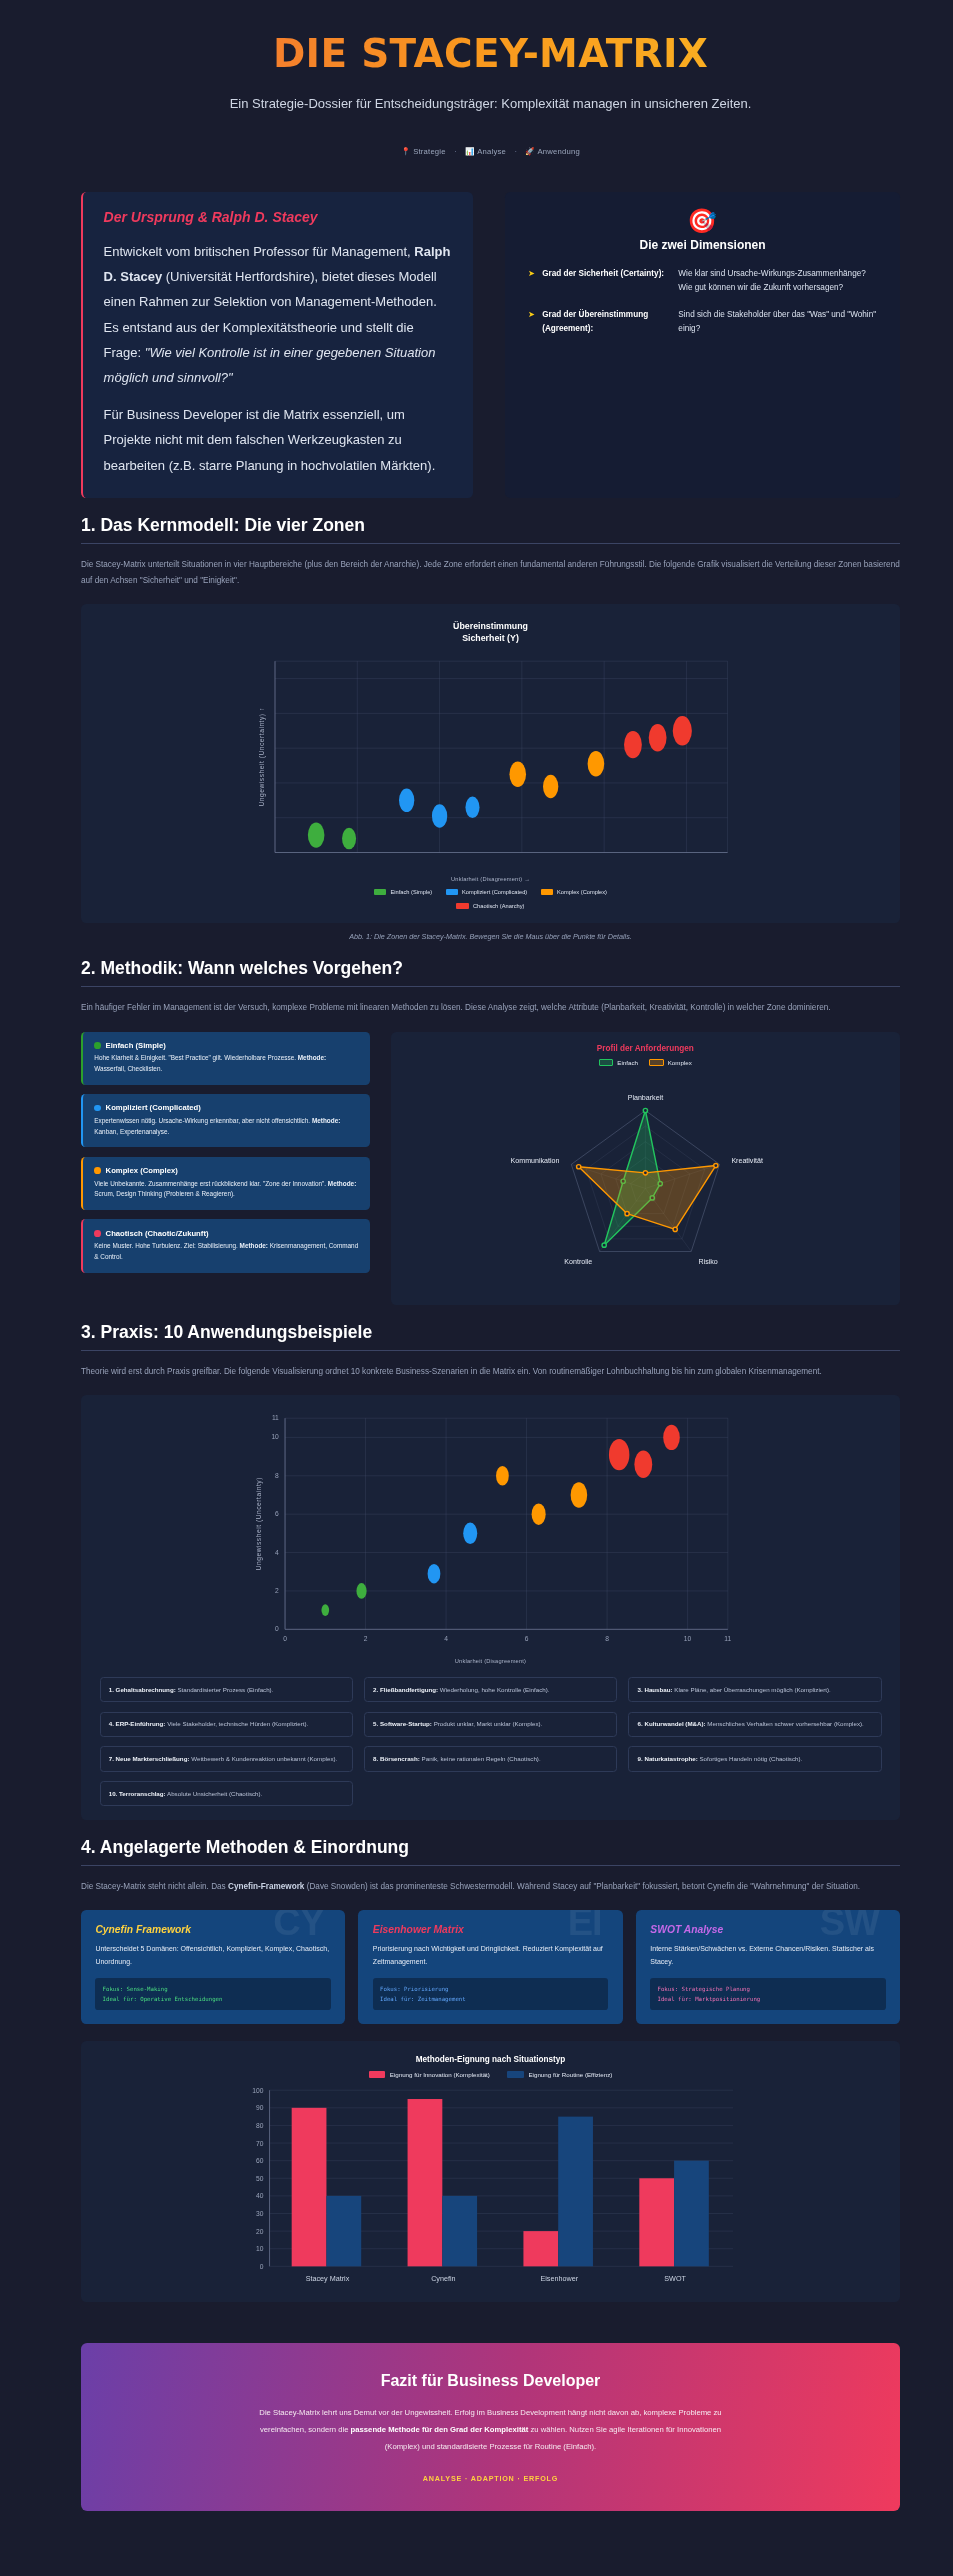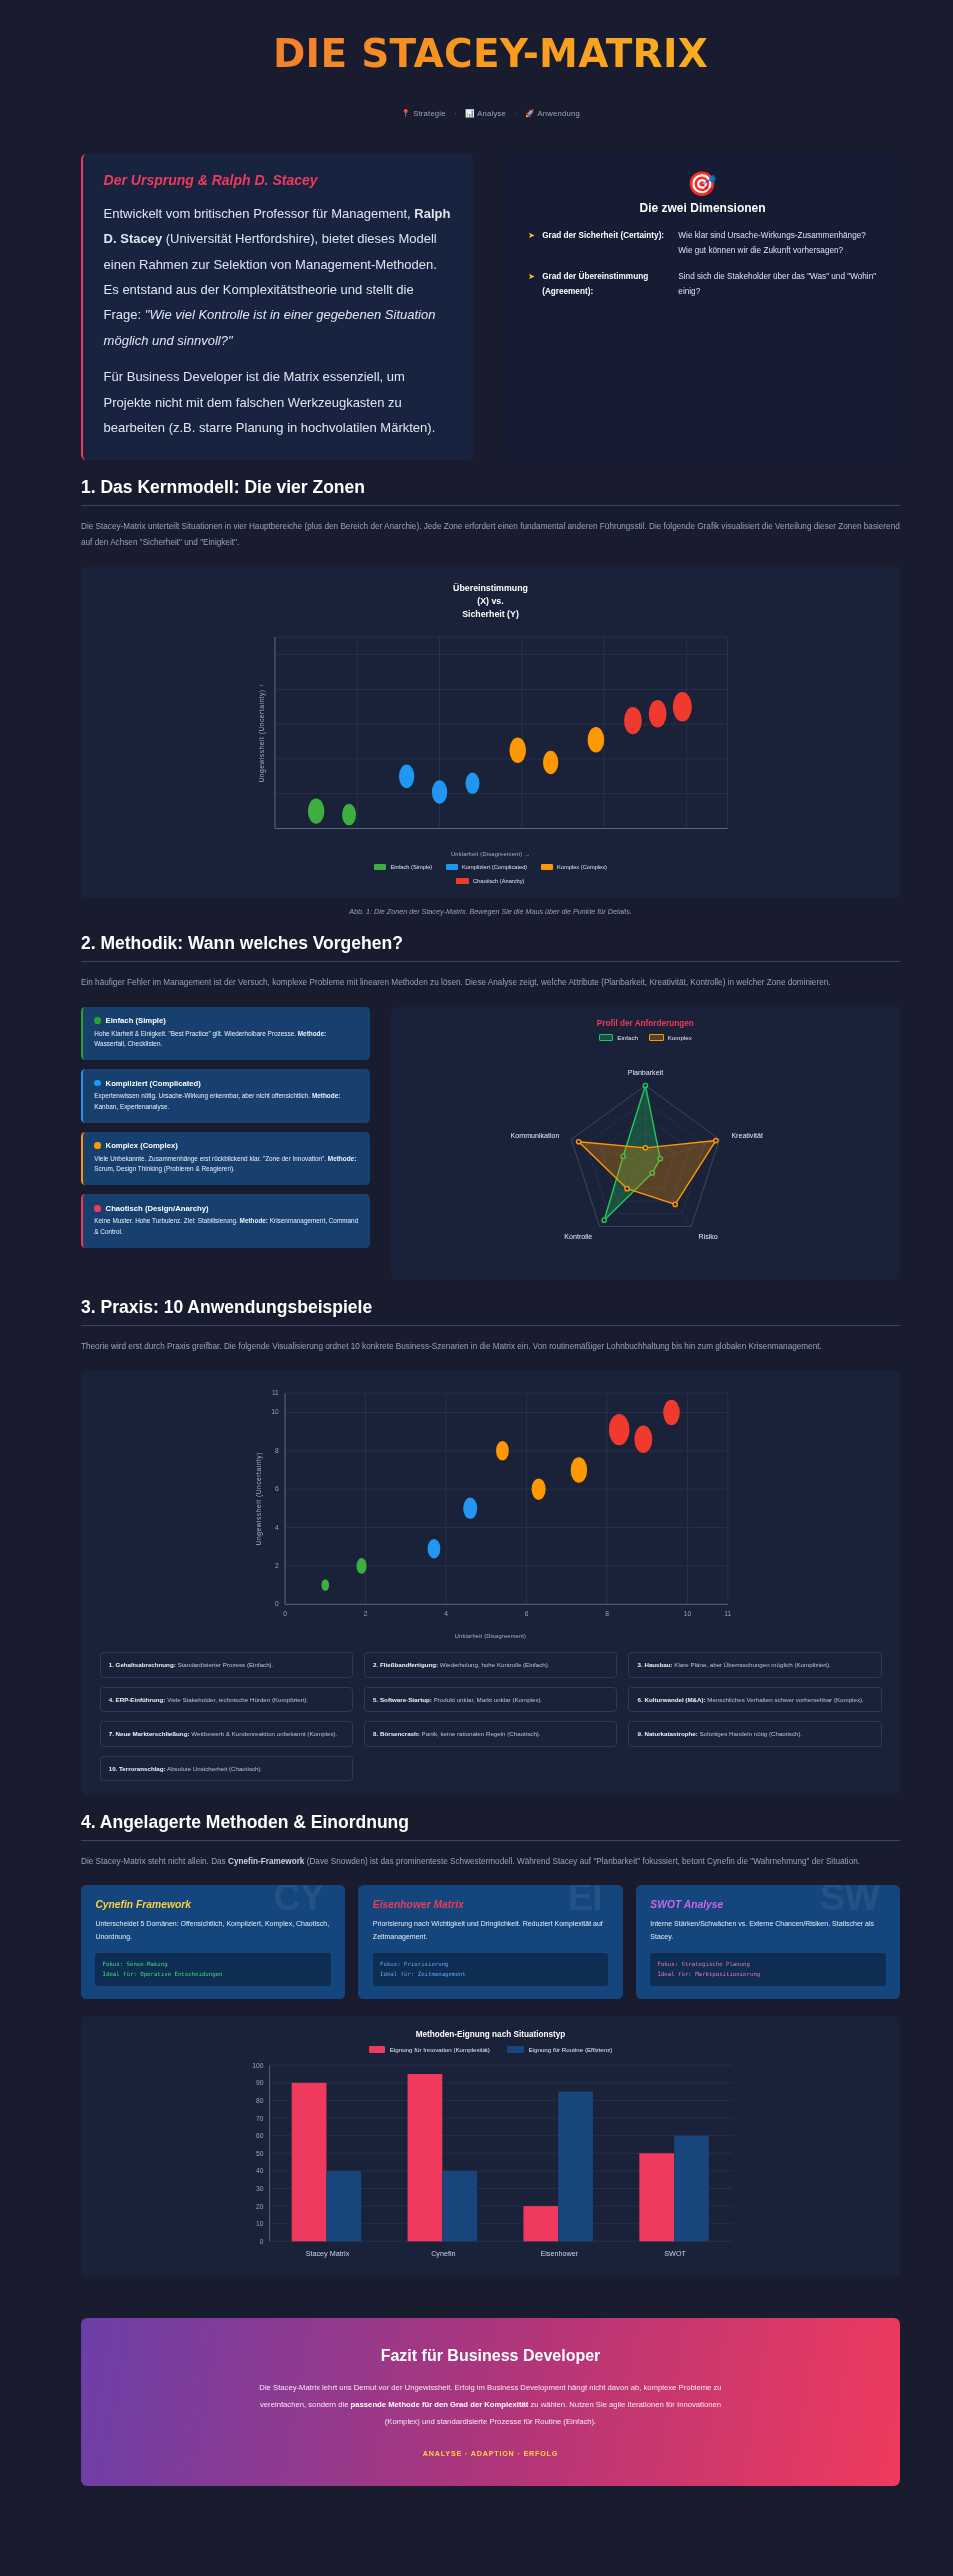--- a/index.html
+++ b/index.html
@@ -230,20 +230,21 @@
   .fazit .tag { margin-top: 18.5px; font-size: 7.2px; font-weight: 800; color:#ffd23f; letter-spacing: 0.8px; }
 </style>
 </head>
 <body>
 
 <div class="page">
  <div class="wrap">
 
   <header class="hero">
     <h1>DIE STACEY-MATRIX</h1>
+    <p class="subtitle">Ein Strategie-Dossier für Entscheidungsträger: Komplexität managen in unsicheren Zeiten.</p>
     <div class="kicker">
       <span class="pill">
         <span class="emoji">📍</span>
         <span>Strategie</span>
       </span>
       <span class="dot">·</span>
       <span class="pill">
         <span class="emoji">📊</span>
         <span>Analyse</span>
       </span>
@@ -281,21 +282,20 @@
   </div>
 
   <section class="section">
     <h2>1. Das Kernmodell: Die vier Zonen</h2>
     <div class="rule"></div>
     <p class="lead">Die Stacey-Matrix unterteilt Situationen in vier Hauptbereiche (plus den Bereich der Anarchie). Jede Zone erfordert einen fundamental anderen Führungsstil. Die folgende Grafik visualisiert die Verteilung dieser Zonen basierend auf den Achsen "Sicherheit" und "Einigkeit".</p>
 
     <div class="panel dark">
       <div class="chart-title">
         <div>Übereinstimmung</div>
-            <div>(X) vs.</div>
             <div>Sicherheit (Y)</div>
       </div>
       <div class="scatter-holder">
         <svg id="svg-zones" viewBox="0 0 1000 420" width="100%" height="216">
               <line x1="80" y1="14" x2="80" y2="386" stroke="#4a5473" stroke-width="1" opacity="0.55"></line>
               <line x1="240" y1="14" x2="240" y2="386" stroke="#4a5473" stroke-width="1" opacity="0.55"></line>
               <line x1="400" y1="14" x2="400" y2="386" stroke="#4a5473" stroke-width="1" opacity="0.55"></line>
               <line x1="560" y1="14" x2="560" y2="386" stroke="#4a5473" stroke-width="1" opacity="0.55"></line>
               <line x1="720" y1="14" x2="720" y2="386" stroke="#4a5473" stroke-width="1" opacity="0.55"></line>
               <line x1="880" y1="14" x2="880" y2="386" stroke="#4a5473" stroke-width="1" opacity="0.55"></line>
@@ -374,21 +374,21 @@
             <div class="zone" style="border-left-color: rgb(255, 152, 0);">
               <div class="zh">
                 <span class="bullet" style="background: rgb(255, 152, 0);"></span>
                 <span class="zt">Komplex (Complex)</span>
               </div>
               <div class="zd"><span>Viele Unbekannte. Zusammenhänge erst rückblickend klar. "Zone der Innovation". </span><b>Methode:</b><span> Scrum, Design Thinking (Probieren &amp; Reagieren).</span></div>
             </div>
             <div class="zone" style="border-left-color: rgb(239, 58, 93);">
               <div class="zh">
                 <span class="bullet" style="background: rgb(239, 58, 93);"></span>
-                <span class="zt">Chaotisch (Design/Anarchy)</span>
+                <span class="zt">Chaotisch (Chaotic/Zukunft)</span>
               </div>
               <div class="zd"><span>Keine Muster. Hohe Turbulenz. Ziel: Stabilisierung. </span><b>Methode:</b><span> Krisenmanagement, Command &amp; Control.</span></div>
             </div>
           </div>
 
       <div class="radar-panel">
         <div class="radar-title">Profil der Anforderungen</div>
         <div class="radar-legend" id="radar-legend">
               <div class="item">
                 <span class="sw" style="border: 1px solid rgb(34, 197, 94); background: rgba(34, 197, 94, 0.267);"></span>

